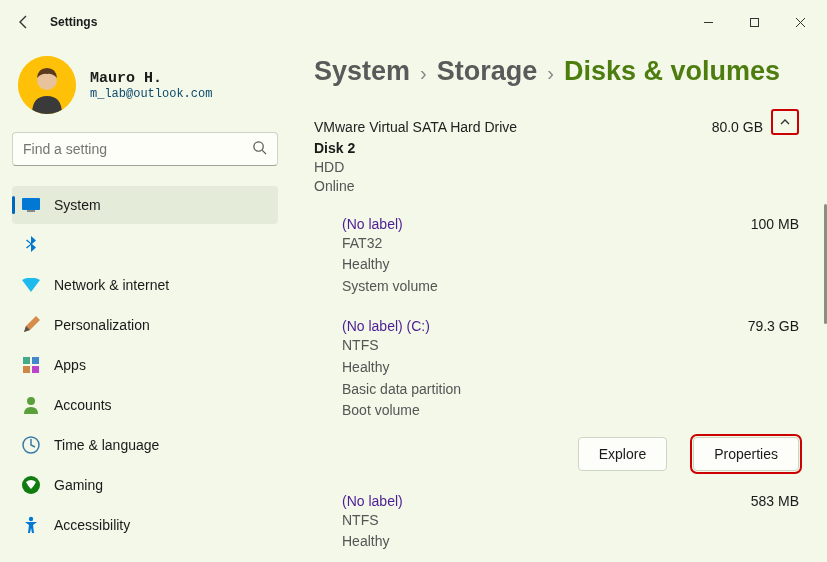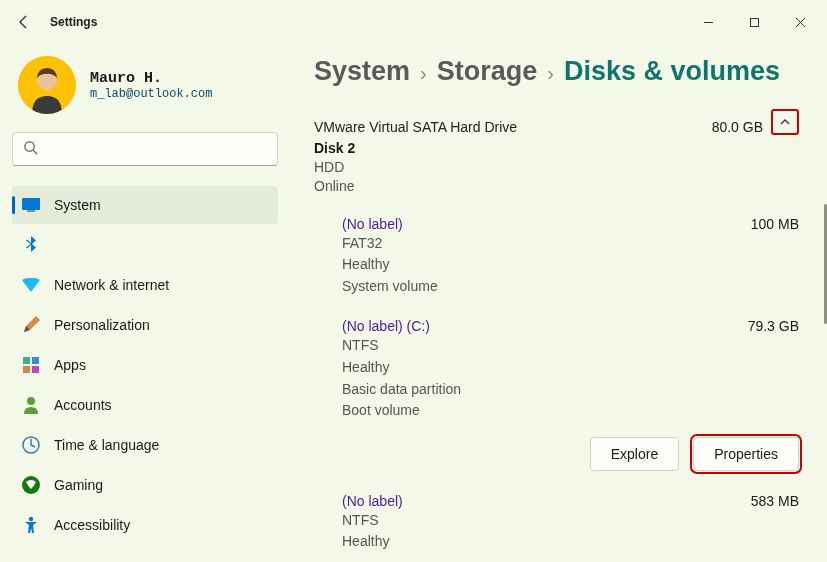--- a/index.html
+++ b/index.html
@@ -140,21 +140,21 @@
     gap: 10px;
     margin-bottom: 22px;
     flex-wrap: wrap;
   }
   .crumb {
     font-size: 27px;
     font-weight: 600;
     color: #5a5a5a;
     cursor: pointer;
   }
-  .crumb.current { color: #0f766e; cursor: default; }
+  .crumb.current { color: #4d7c0f; cursor: default; }
   .crumb-sep { font-size: 20px; color: #888; }
 
   
   .disk-header {
     display: flex;
     align-items: flex-end;
     margin-bottom: 4px;
   }
   .disk-title { font-size: 14px; color: #222; }
   .disk-size { margin-left: auto; margin-right: 8px; font-size: 14px; }
@@ -173,21 +173,21 @@
   .volumes { padding-left: 28px; margin-top: 20px; }
   .vol { margin-bottom: 22px; }
   .vol-head { display: flex; align-items: baseline; }
   .vol-label { font-size: 14px; color: #4c1d95; }
   .vol-size { margin-left: auto; font-size: 14px; }
   .vol-meta { color: #555; font-size: 14px; line-height: 1.4; margin-top: 2px; }
 
   .vol-actions {
     display: flex;
     justify-content: flex-end;
-    gap: 14px;
+    gap: 26px;
     margin-top: 16px;
     margin-bottom: 22px;
   }
   .btn {
     height: 34px;
     padding: 0 20px;
     border: 1px solid #cfd5c4;
     border-radius: 4px;
     background: #fdfef9;
     font-size: 14px;
@@ -254,20 +254,21 @@
           <path d="M19 22 Q20 12 29 12 Q38 12 39 22 Q34 17 29 18 Q24 17 19 22 Z" fill="#5a3a1f"></path>
         </svg>
       </div>
       <div class="user-text">
         <span class="user-name">Mauro H.</span>
         <span class="user-email">m_lab@outlook.com</span>
       </div>
     </div>
 
     <div class="search">
+      <input type="text" placeholder="Find a setting" style="">
       <span class="search-icon">
         <svg width="15" height="15" viewBox="0 0 16 16" fill="none" stroke="#555" stroke-width="1.3">
             <circle cx="7" cy="7" r="5"></circle>
             <path d="M11 11 L15 15"></path>
           </svg>
       </span>
     </div>
 
     <ul class="nav">
       <li class="nav-item active">

